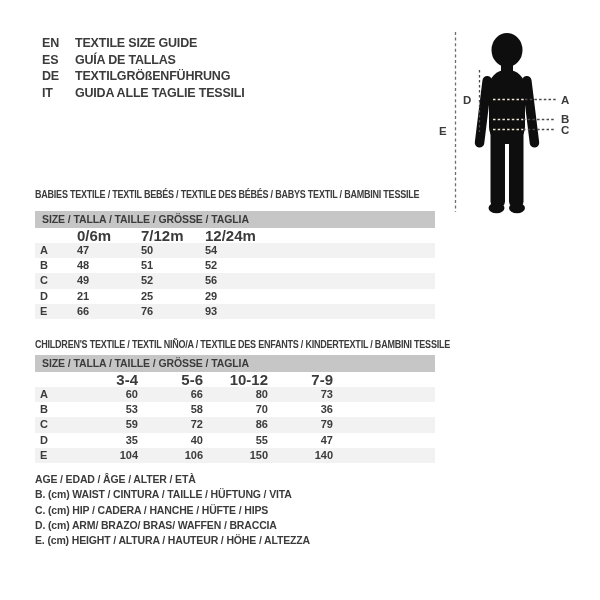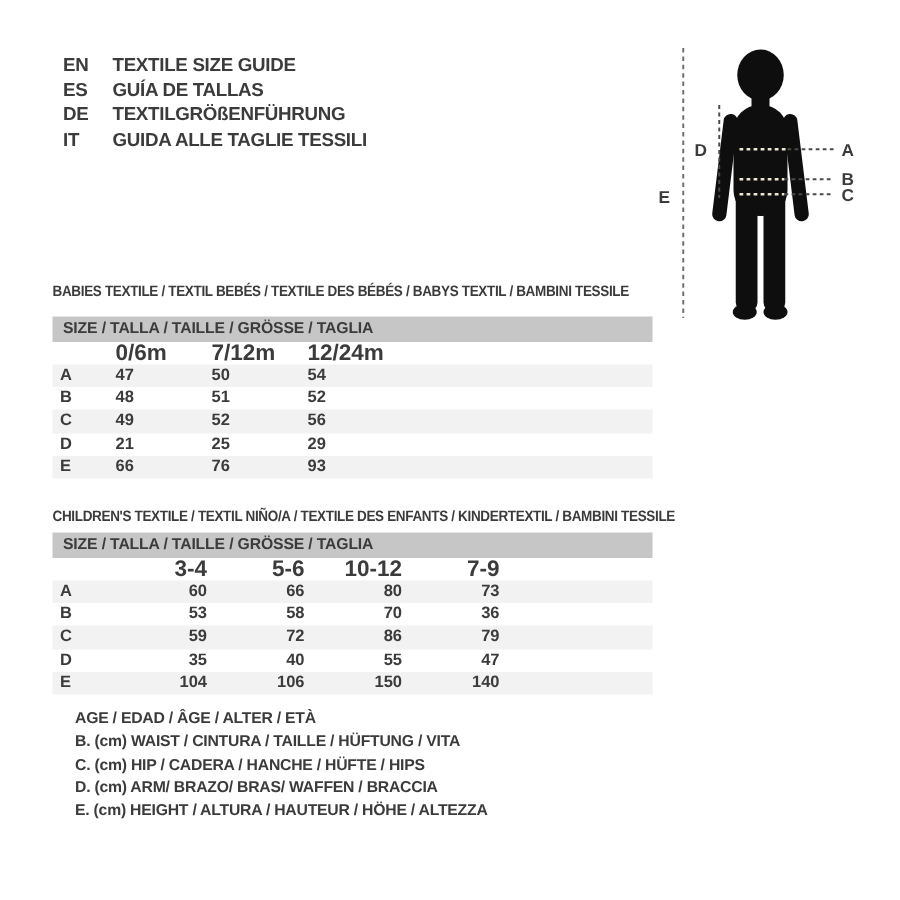--- a/index.html
+++ b/index.html
@@ -30,21 +30,21 @@
     padding-left:7px;font-size:10.5px;letter-spacing:-0.1px;box-sizing:border-box;
   }
   .size-cols{display:flex;height:15px;line-height:16px;font-size:15px;}
   .trow{display:flex;height:15.2px;line-height:15.2px;font-size:11px;}
   .trow.alt{background:#f2f2f2;}
   .cell-label{width:38px;padding-left:5px;box-sizing:border-box;}
   .cell{box-sizing:border-box;padding-left:4px;}
   .babies .cell{width:64px;}
   .children .cell{width:65px;text-align:right;}
   
-  .legend{position:absolute;left:50px;top:472px;font-size:10.5px;letter-spacing:-0.15px;}
+  .legend{position:absolute;left:35px;top:472px;font-size:10.5px;letter-spacing:-0.15px;}
   .legend-line{height:15.3px;line-height:15.3px;white-space:nowrap;}
 </style>
 </head>
 <body>
 
 <div class="page">
 
   <div class="langs">
       <div class="lang-row">
         <div class="lang-code">EN</div>

